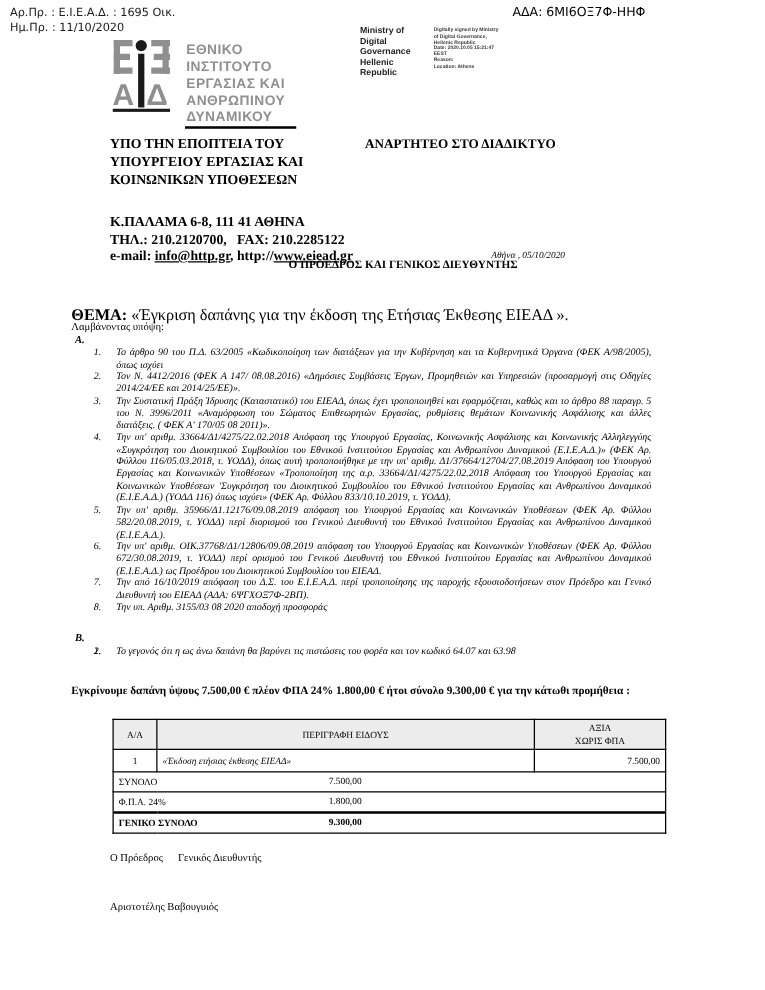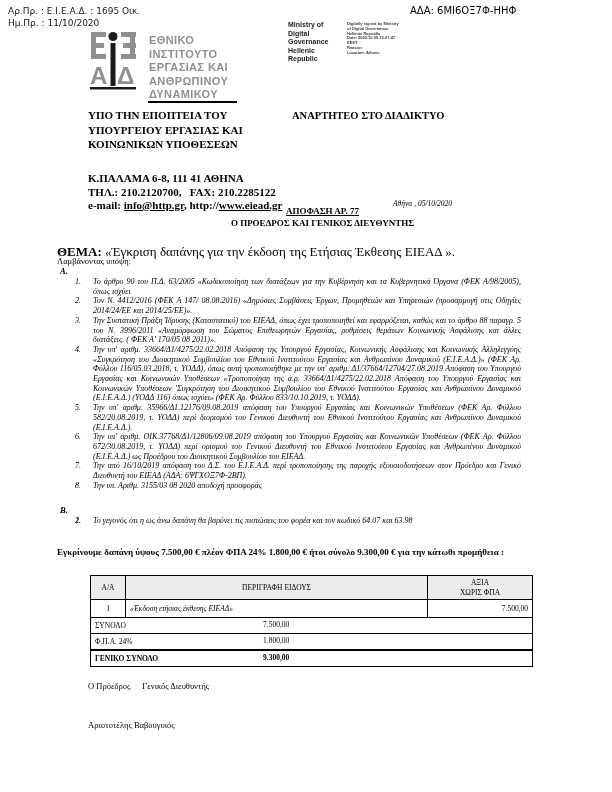--- a/index.html
+++ b/index.html
@@ -141,21 +141,20 @@
 
   <div class="address">
     <div>Κ.ΠΑΛΑΜΑ 6-8, 111 41 ΑΘΗΝΑ</div>
     <div>ΤΗΛ.: 210.2120700,&nbsp;&nbsp; FAX: 210.2285122</div>
     <div><span>e-mail: </span><span class="lnk">info@http.gr</span><span>, http://</span><span class="lnk">www.eiead.gr</span></div>
   </div>
 
   <div class="athens-date">Αθήνα , 05/10/2020</div>
 
   <div class="decision-head">
-    <div class="title">ΑΠΟΦΑΣΗ ΑΡ. 77</div>
     <div>Ο ΠΡΟΕΔΡΟΣ ΚΑΙ ΓΕΝΙΚΟΣ ΔΙΕΥΘΥΝΤΗΣ</div>
   </div>
 
   <div class="theme"><span class="lbl">ΘΕΜΑ:</span><span> «Έγκριση δαπάνης για την έκδοση της Ετήσιας Έκθεσης ΕΙΕΑΔ ».</span></div>
 
   <div class="considering">Λαμβάνοντας υπόψη:</div>
 
   <div class="sec-label sec-a">Α.</div>
   <div class="list list-a">
     <div class="list-item">

